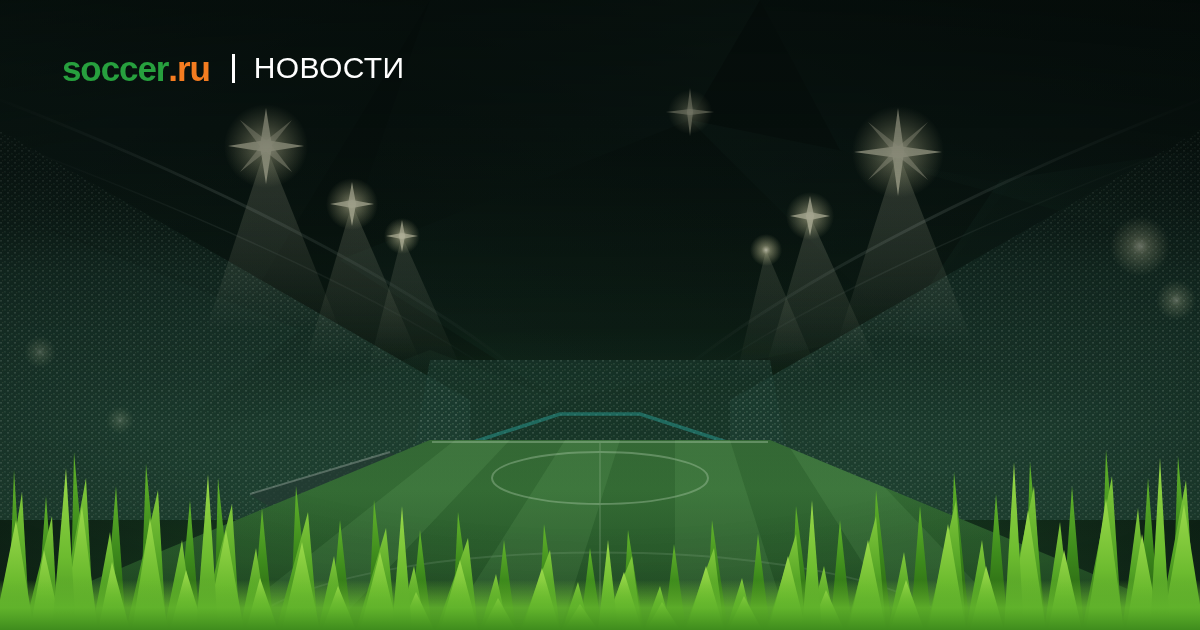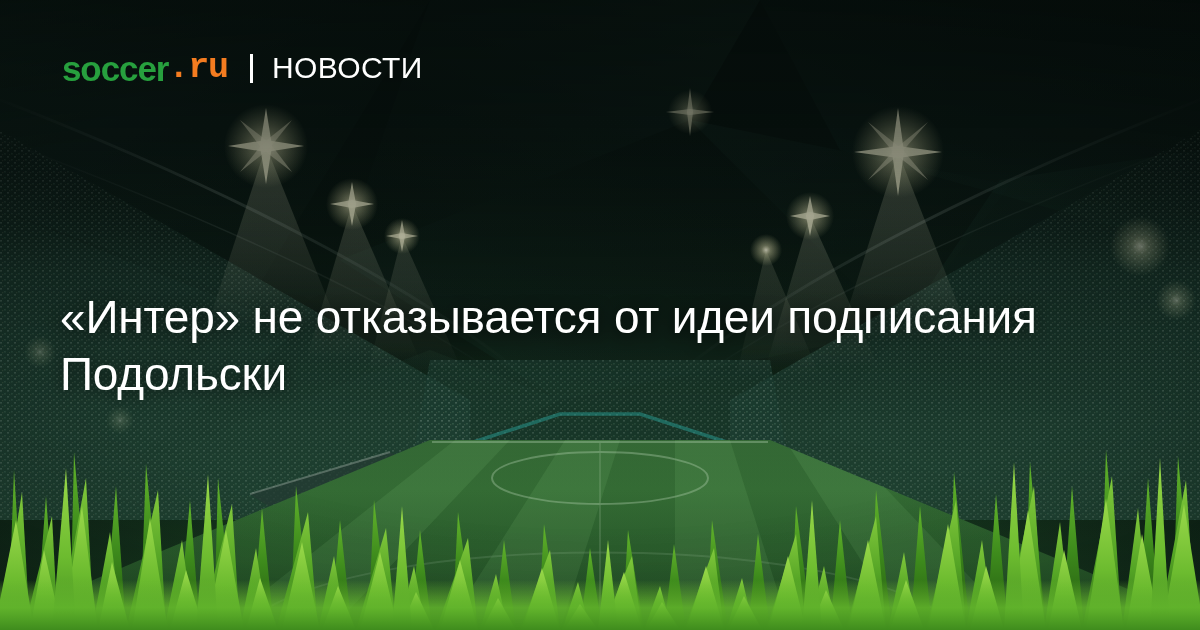--- a/index.html
+++ b/index.html
@@ -66,21 +66,21 @@
     height: 42px;
   }
   .logo-word {
     font-size: 35px;
     font-weight: 700;
     letter-spacing: -1.1px;
     line-height: 1;
     white-space: pre;
   }
   #logo-soccer { color: #27a03e; }
-  #logo-ru { color: #f47c20; font-family: Liberation Mono, monospace; }
+  #logo-ru { color: #f47c20; }
   #logo-sep {
     width: 3px;
     height: 29px;
     background: #ffffff;
     margin: 0 19px 0 22px;
     border-radius: 0;
     flex: none;
   }
   #logo-section {
     color: #ffffff;
@@ -442,16 +442,15 @@
 
   <div id="content">
 
     <div id="logo-bar">
       <span class="logo-word" id="logo-soccer">soccer</span>
       <span class="logo-word" id="logo-ru">.ru</span>
       <span id="logo-sep"></span>
       <span id="logo-section">НОВОСТИ</span>
     </div>
 
-    <h1 id="headline">«Интер» не отказывается от идеи подписания Подольски</h1>
 
   </div>
 </div>
 
 </body></html>

